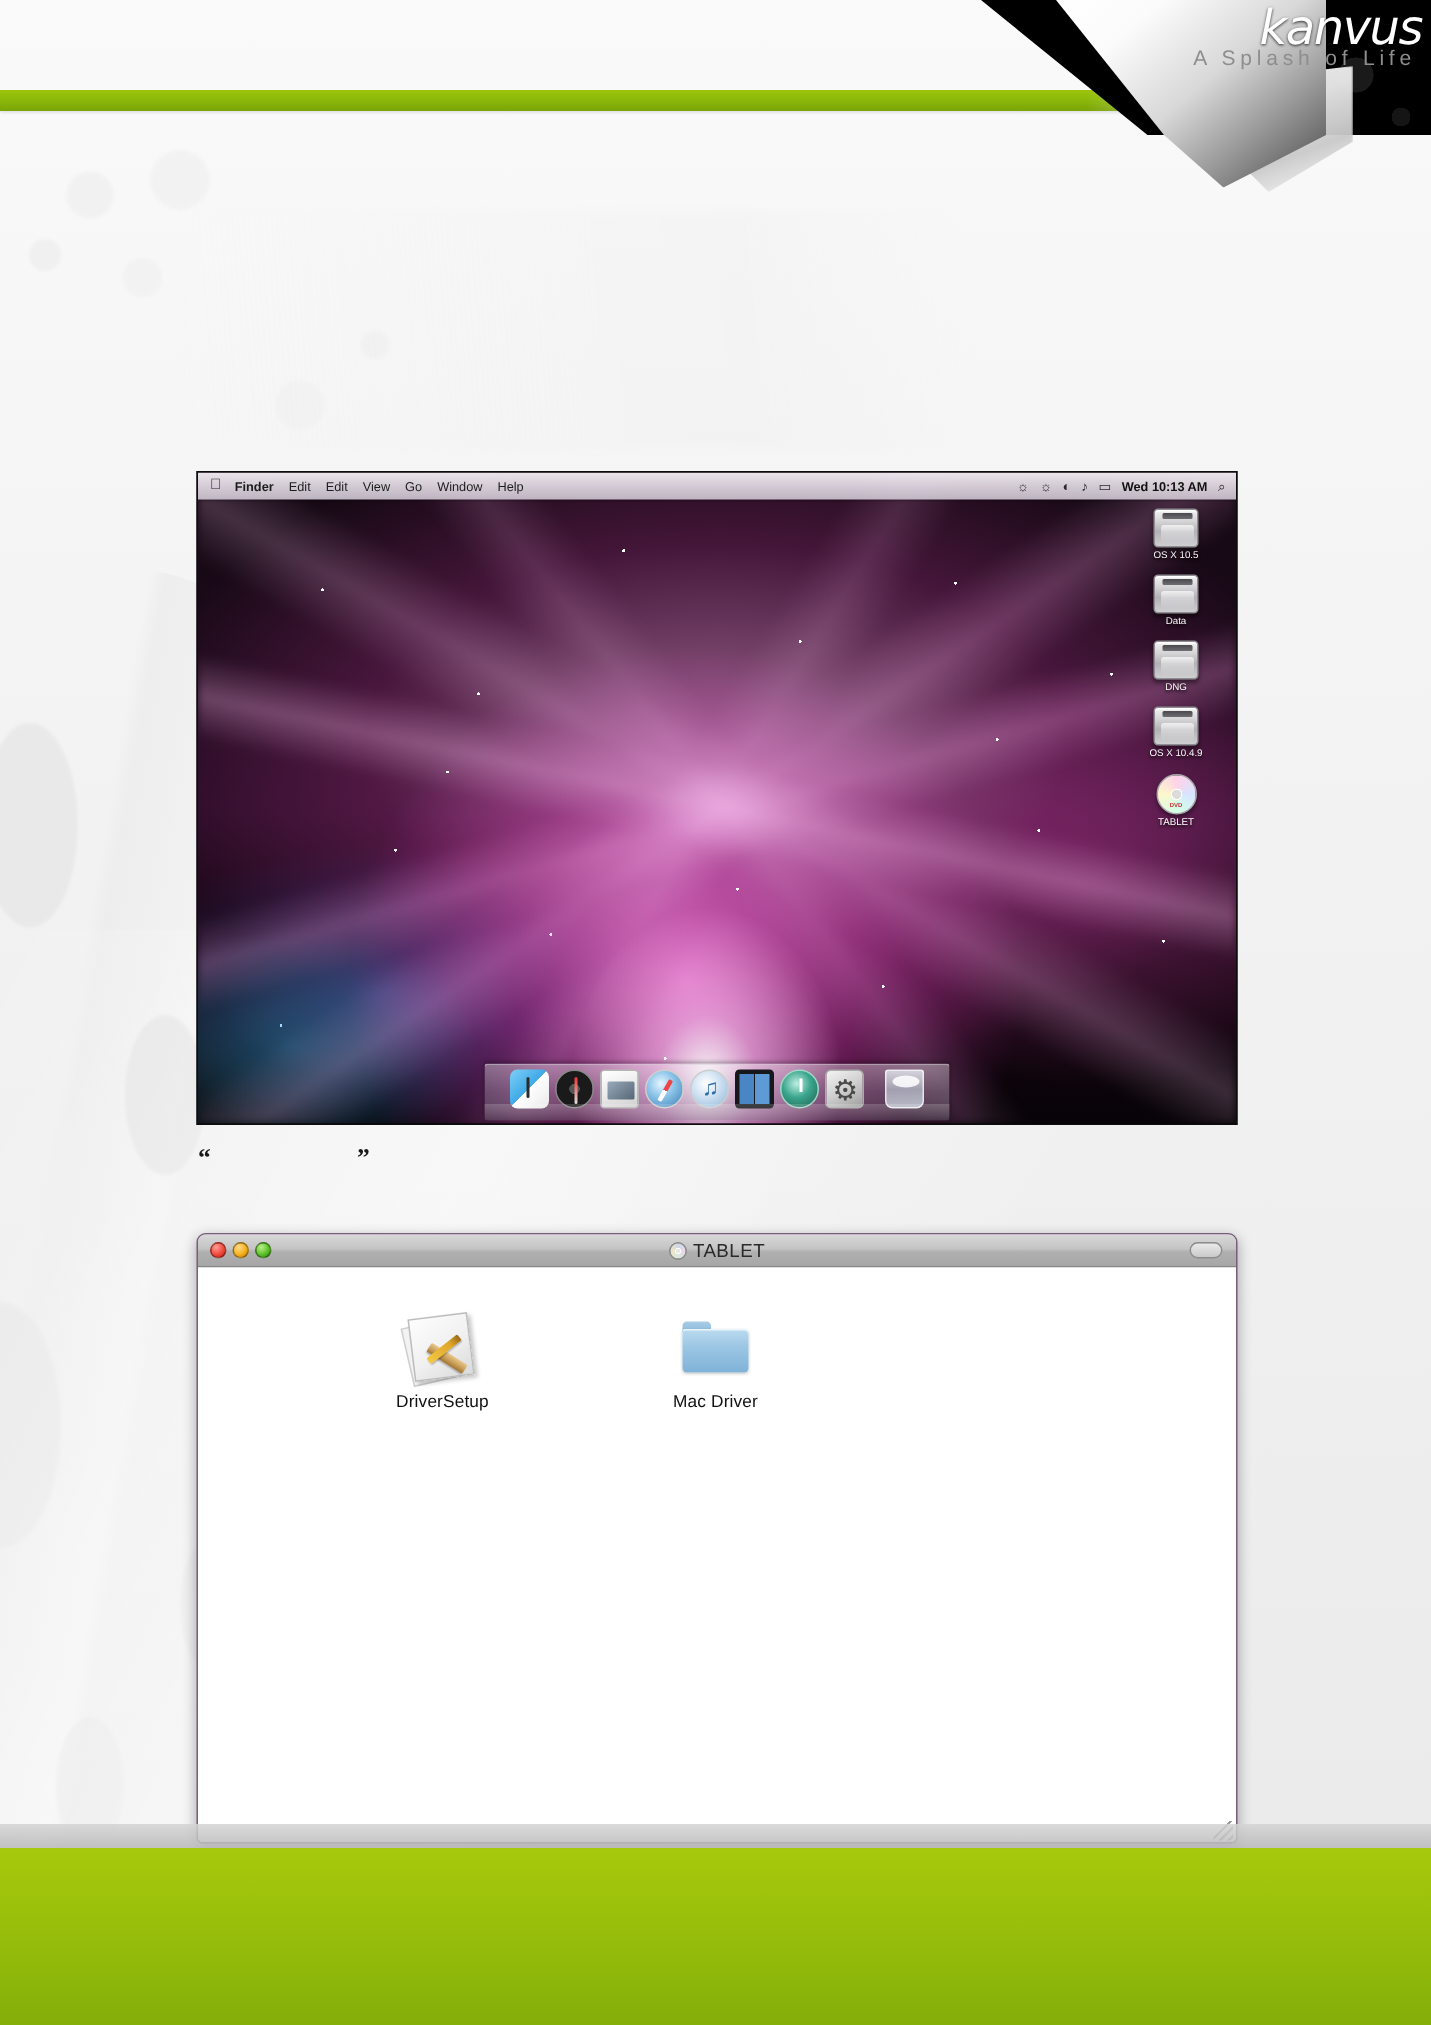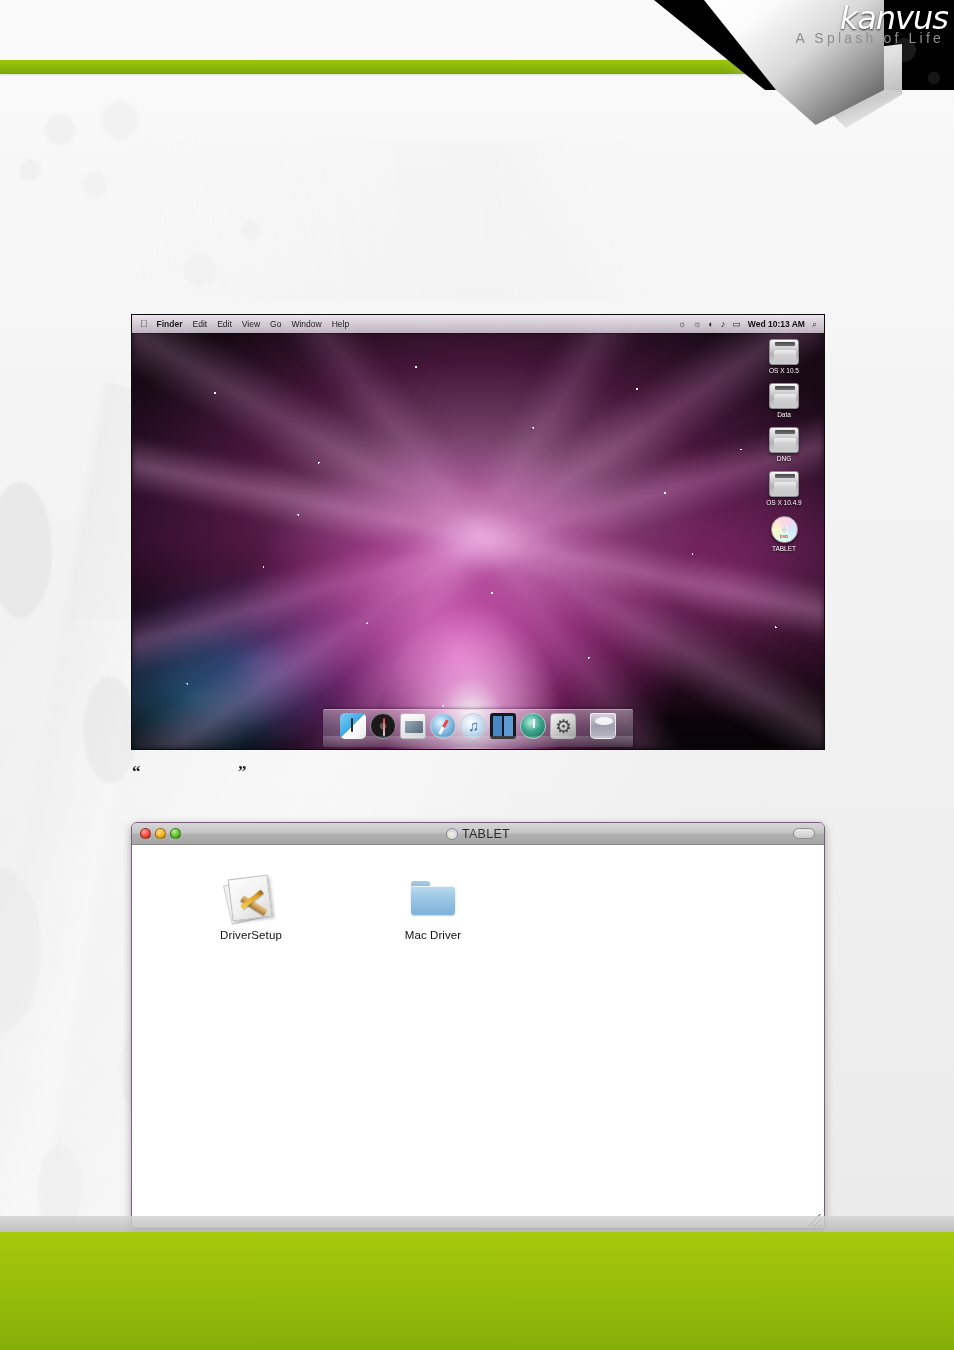--- a/index.html
+++ b/index.html
@@ -318,21 +318,21 @@
   .win-right-btn{
     position:absolute; right:9px; top:5px;
     width:22px; height:11px; border-radius:6px;
     background:linear-gradient(180deg,#eaeaea,#c9c9c9);
     border:1px solid #8d8d8d;
   }
   .win-body{
     height:384px; background:#ffffff; position:relative;
     padding-top:30px;
   }
-  .items-row{ display:flex; padding-left:28px; }
+  .items-row{ display:flex; padding-left:28px;margin-left:44px; }
   .fitem{ width:182px; display:flex; flex-direction:column; align-items:center; }
   .fitem-ic{ width:50px; height:46px; position:relative; }
   .fitem-label{
     margin-top:8px; font-size:11.5px; color:#111; text-align:center;
     letter-spacing:.1px;
   }
   
   .pkg{
     position:absolute; left:4px; top:2px; width:40px; height:42px;
     background:linear-gradient(150deg,#fdfdfd 0%,#f0f0f0 55%,#dadada 100%);

